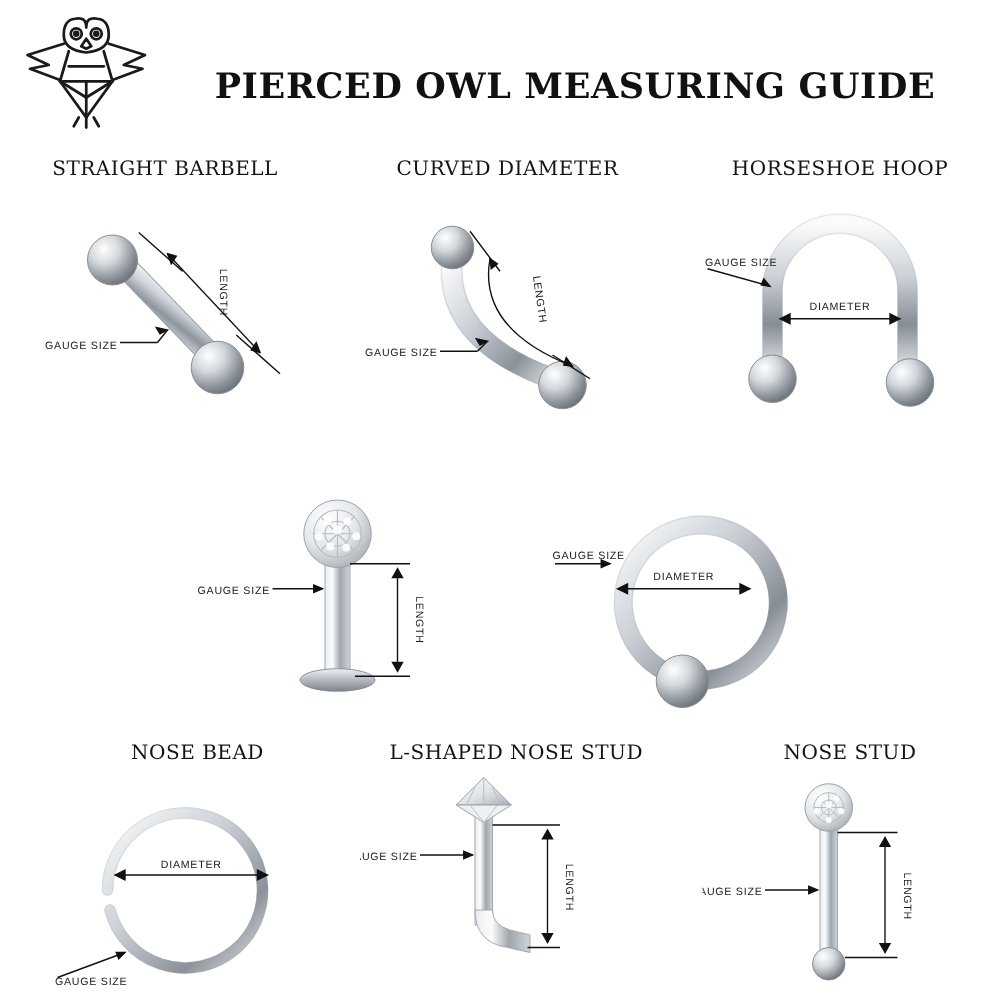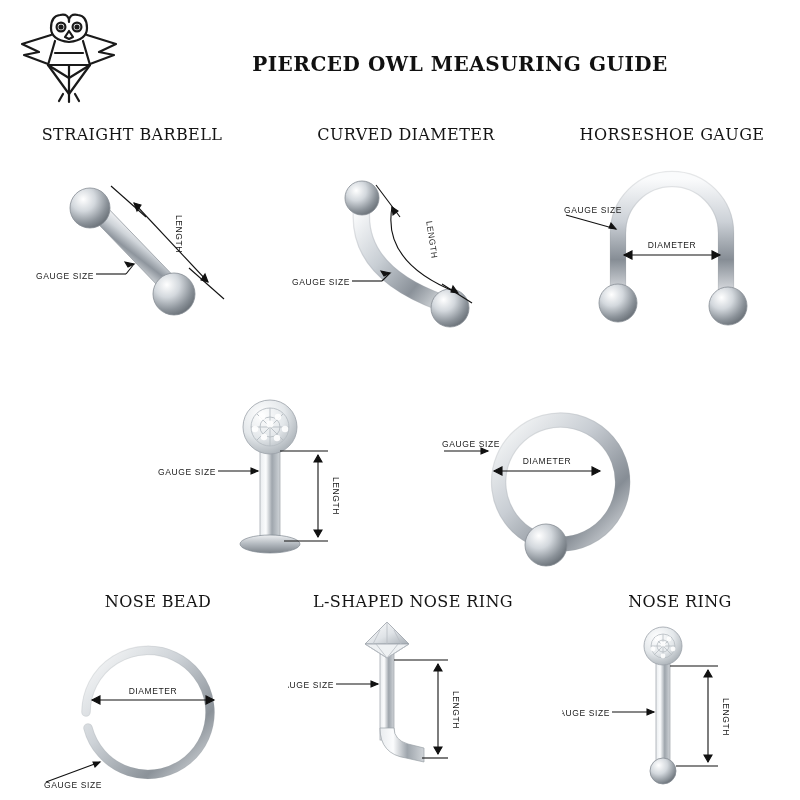--- a/index.html
+++ b/index.html
@@ -30,21 +30,21 @@
     height: 100px;
   }
   .guide-title {
     position: absolute;
     left: 150px;
     top: 52px;
     width: 620px;
     text-align: center;
     font-family: "DejaVu Serif", serif;
     font-weight: bold;
-    font-size: 20px;
+    font-size: 28px;
     letter-spacing: 0.5px;
     color: #111;
     white-space: nowrap;
   }
 
   
   .item {
     position: absolute;
   }
   .item-title {
@@ -217,21 +217,21 @@
           <line x1="62" y1="130" x2="92" y2="130"></line>
           <line x1="92" y1="130" x2="100" y2="122"></line>
           <path d="M100 122 L94 125 L91 120 Z" fill="#111"></path>
         </g>
         <text class="lbl" x="60" y="134" text-anchor="end">GAUGE SIZE</text>
       </svg>
     </div>
   </div>
 
   <div class="item blk-horseshoe">
-    <div class="item-title">HORSESHOE  GAUGE</div>
+    <div class="item-title">HORSESHOE  HOOP</div>
     <div class="item-art">
       <svg viewBox="0 0 240 190" width="240" height="190">
         <defs>
           <linearGradient id="gBar3" x1="0" y1="0" x2="0" y2="1">
             <stop offset="0%" stop-color="#fafbfc"></stop>
             <stop offset="38%" stop-color="#ccd1d7"></stop>
             <stop offset="72%" stop-color="#868d95"></stop>
             <stop offset="100%" stop-color="#d8dbdf"></stop>
           </linearGradient>
           <radialGradient id="gBall3" cx="33%" cy="28%" r="75%">
@@ -392,21 +392,21 @@
         <g stroke="#111" stroke-width="1.1" fill="none">
           <line x1="18" y1="166" x2="72" y2="146"></line>
           <path d="M72 146 L65 146 L67 151 Z" fill="#111"></path>
         </g>
         <text class="lbl" x="16" y="172" text-anchor="start">GAUGE SIZE</text>
       </svg>
     </div>
   </div>
 
   <div class="item blk-lshaped">
-    <div class="item-title">L-SHAPED NOSE RING</div>
+    <div class="item-title">L-SHAPED NOSE STUD</div>
     <div class="item-art">
       <svg viewBox="0 0 250 176" width="250" height="176">
         <defs>
           <linearGradient id="gBar7" x1="0" y1="0" x2="1" y2="0">
             <stop offset="0%" stop-color="#e9ecef"></stop>
             <stop offset="30%" stop-color="#fbfcfd"></stop>
             <stop offset="62%" stop-color="#9ea5ac"></stop>
             <stop offset="100%" stop-color="#d0d4d8"></stop>
           </linearGradient>
           <linearGradient id="gGem7" x1="0" y1="0" x2="1" y2="1">
@@ -440,21 +440,21 @@
           <line x1="150" y1="48" x2="150" y2="138"></line>
           <path d="M150 48 L146 55 L154 55 Z" fill="#111"></path>
           <path d="M150 138 L146 131 L154 131 Z" fill="#111"></path>
         </g>
         <text class="lbl" x="165" y="94" transform="rotate(90 165 94)" text-anchor="middle">LENGTH</text>
       </svg>
     </div>
   </div>
 
   <div class="item blk-nosestud">
-    <div class="item-title">NOSE RING</div>
+    <div class="item-title">NOSE STUD</div>
     <div class="item-art">
       <svg viewBox="0 0 236 176" width="236" height="176">
         <defs>
           <linearGradient id="gBar8" x1="0" y1="0" x2="1" y2="0">
             <stop offset="0%" stop-color="#e9ecef"></stop>
             <stop offset="30%" stop-color="#fbfcfd"></stop>
             <stop offset="62%" stop-color="#9ea5ac"></stop>
             <stop offset="100%" stop-color="#d0d4d8"></stop>
           </linearGradient>
           <radialGradient id="gCz8" cx="35%" cy="28%" r="78%">

